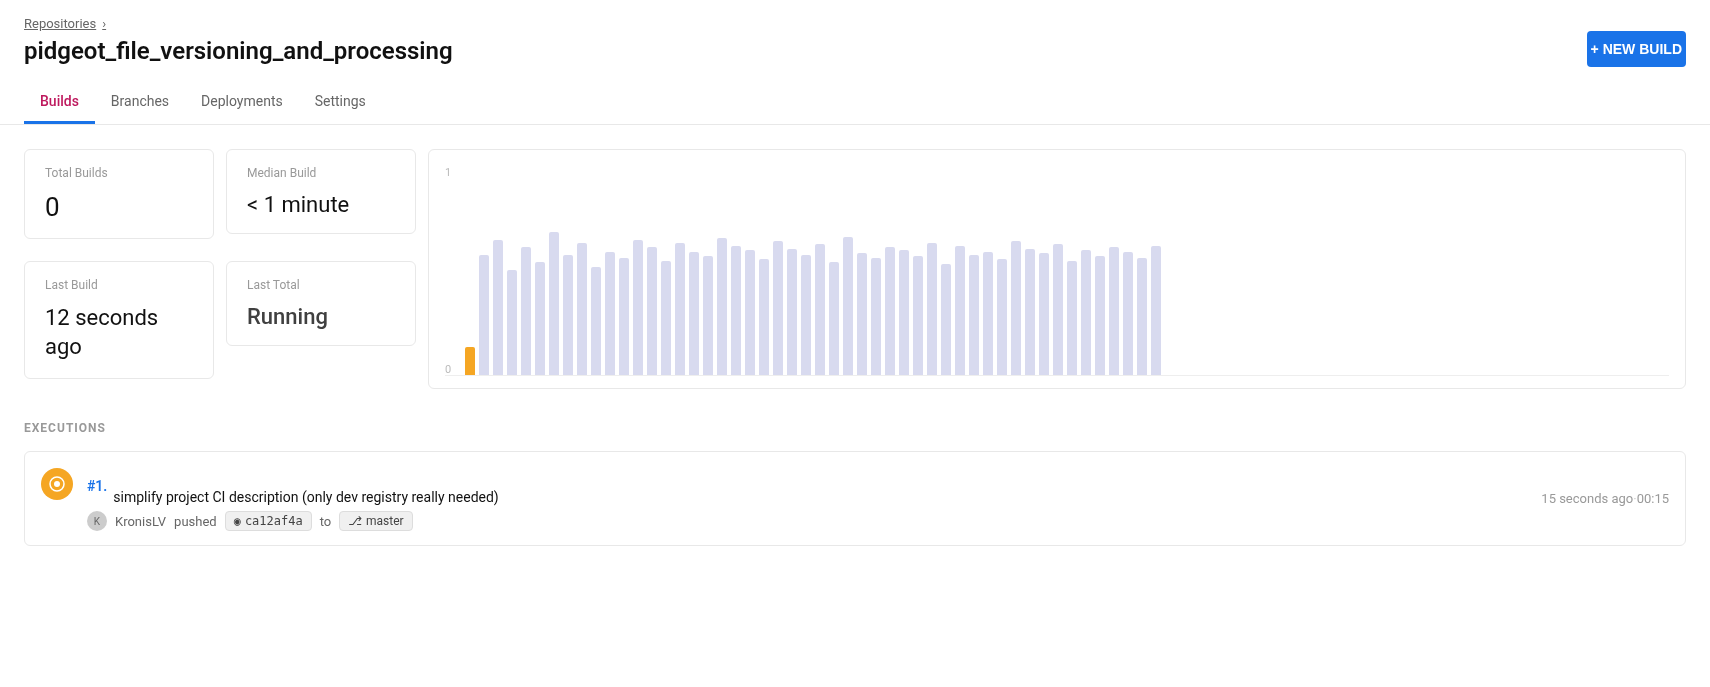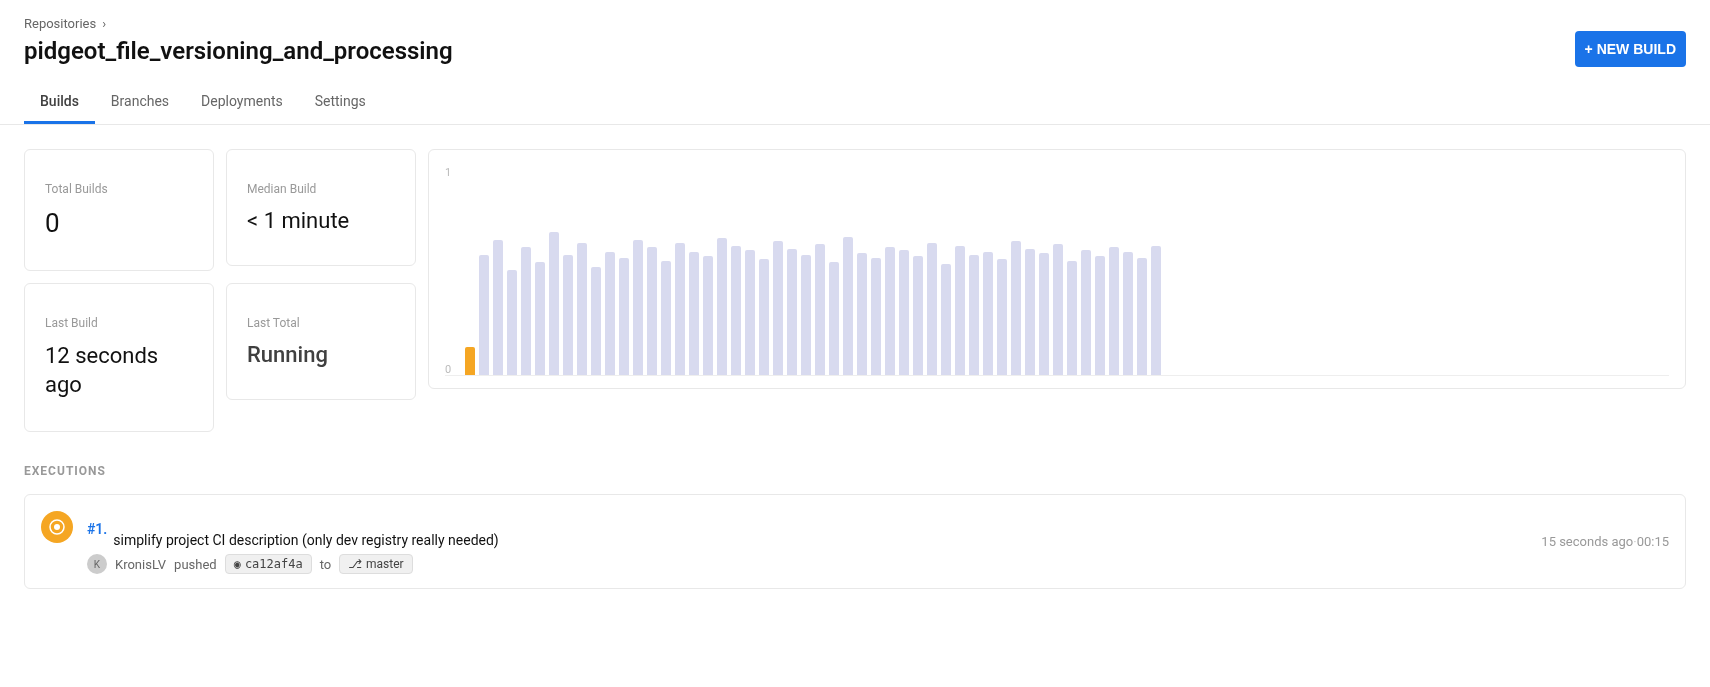--- a/index.html
+++ b/index.html
@@ -1,58 +1,58 @@
 <!DOCTYPE html>
 <html><head>
   <meta charset="utf-8">
   <style>
     * { box-sizing: border-box; margin: 0; padding: 0; }
     body { font-family: -apple-system, BlinkMacSystemFont, 'Segoe UI', Roboto, sans-serif; background: #fff; color: #333; font-size: 14px; }
 
     .header { padding: 16px 24px 0; border-bottom: 1px solid #e8e8e8; }
-    .breadcrumb { display: flex; align-items: center; gap: 6px; color: #666; font-size: 13px; margin-bottom: 6px; }
+    .breadcrumb { display: flex; align-items: center; gap: 6px; color: #666; font-size: 13px; margin-bottom: 6px; text-decoration: underline; }
     .breadcrumb a { color: #666; text-decoration: none; }
     .page-title { font-size: 24px; font-weight: 600; color: #111; margin-bottom: 16px; }
     .header-row { display: flex; align-items: center; justify-content: space-between; }
 
     .new-build-btn {
       background: #1a73e8;
       color: #fff;
       border: none;
       border-radius: 4px;
-      padding: 10px 10px;
+      padding: 10px 4px;
       font-size: 14px;
       font-weight: 600;
       cursor: pointer;
       display: flex;
       align-items: center;
       gap: 6px;
     }
 
     .tabs { display: flex; gap: 0; margin-top: 0; }
     .tab {
       padding: 12px 16px;
       font-size: 14px;
       color: #666;
       cursor: pointer;
       border-bottom: 3px solid transparent;
       text-decoration: none;
     }
-    .tab.active { color: #404040; border-bottom: 3px solid #1a73e8; font-weight: 500; }
+    .tab.active { color: #be185d; border-bottom: 3px solid #1a73e8; font-weight: 500; }
 
     .content { padding: 24px; }
 
     .section-title { font-size: 12px; font-weight: 700; color: #999; letter-spacing: 1px; text-transform: uppercase; margin-bottom: 16px; }
 
     .summary-grid { display: grid; grid-template-columns: 190px 190px 1fr; grid-template-rows: auto auto; gap: 12px; align-items: start; }
 
     .summary-card {
       border: 1px solid #e8e8e8;
       border-radius: 6px;
-      padding: 32px 20px;
+      padding: 16px 20px;
       background: #fff;
     }
     .card-label { font-size: 12px; color: #999; margin-bottom: 12px; }
     .card-value { font-size: 26px; font-weight: 400; color: #111; }
     .card-value-med { font-size: 22px; font-weight: 400; color: #111; }
     .card-value-running { font-size: 22px; font-weight: 500; color: #404040; }
     .card-value-time { font-size: 22px; font-weight: 400; color: #111; line-height: 1.3; }
 
     .chart-card {
       border: 1px solid #e8e8e8;

